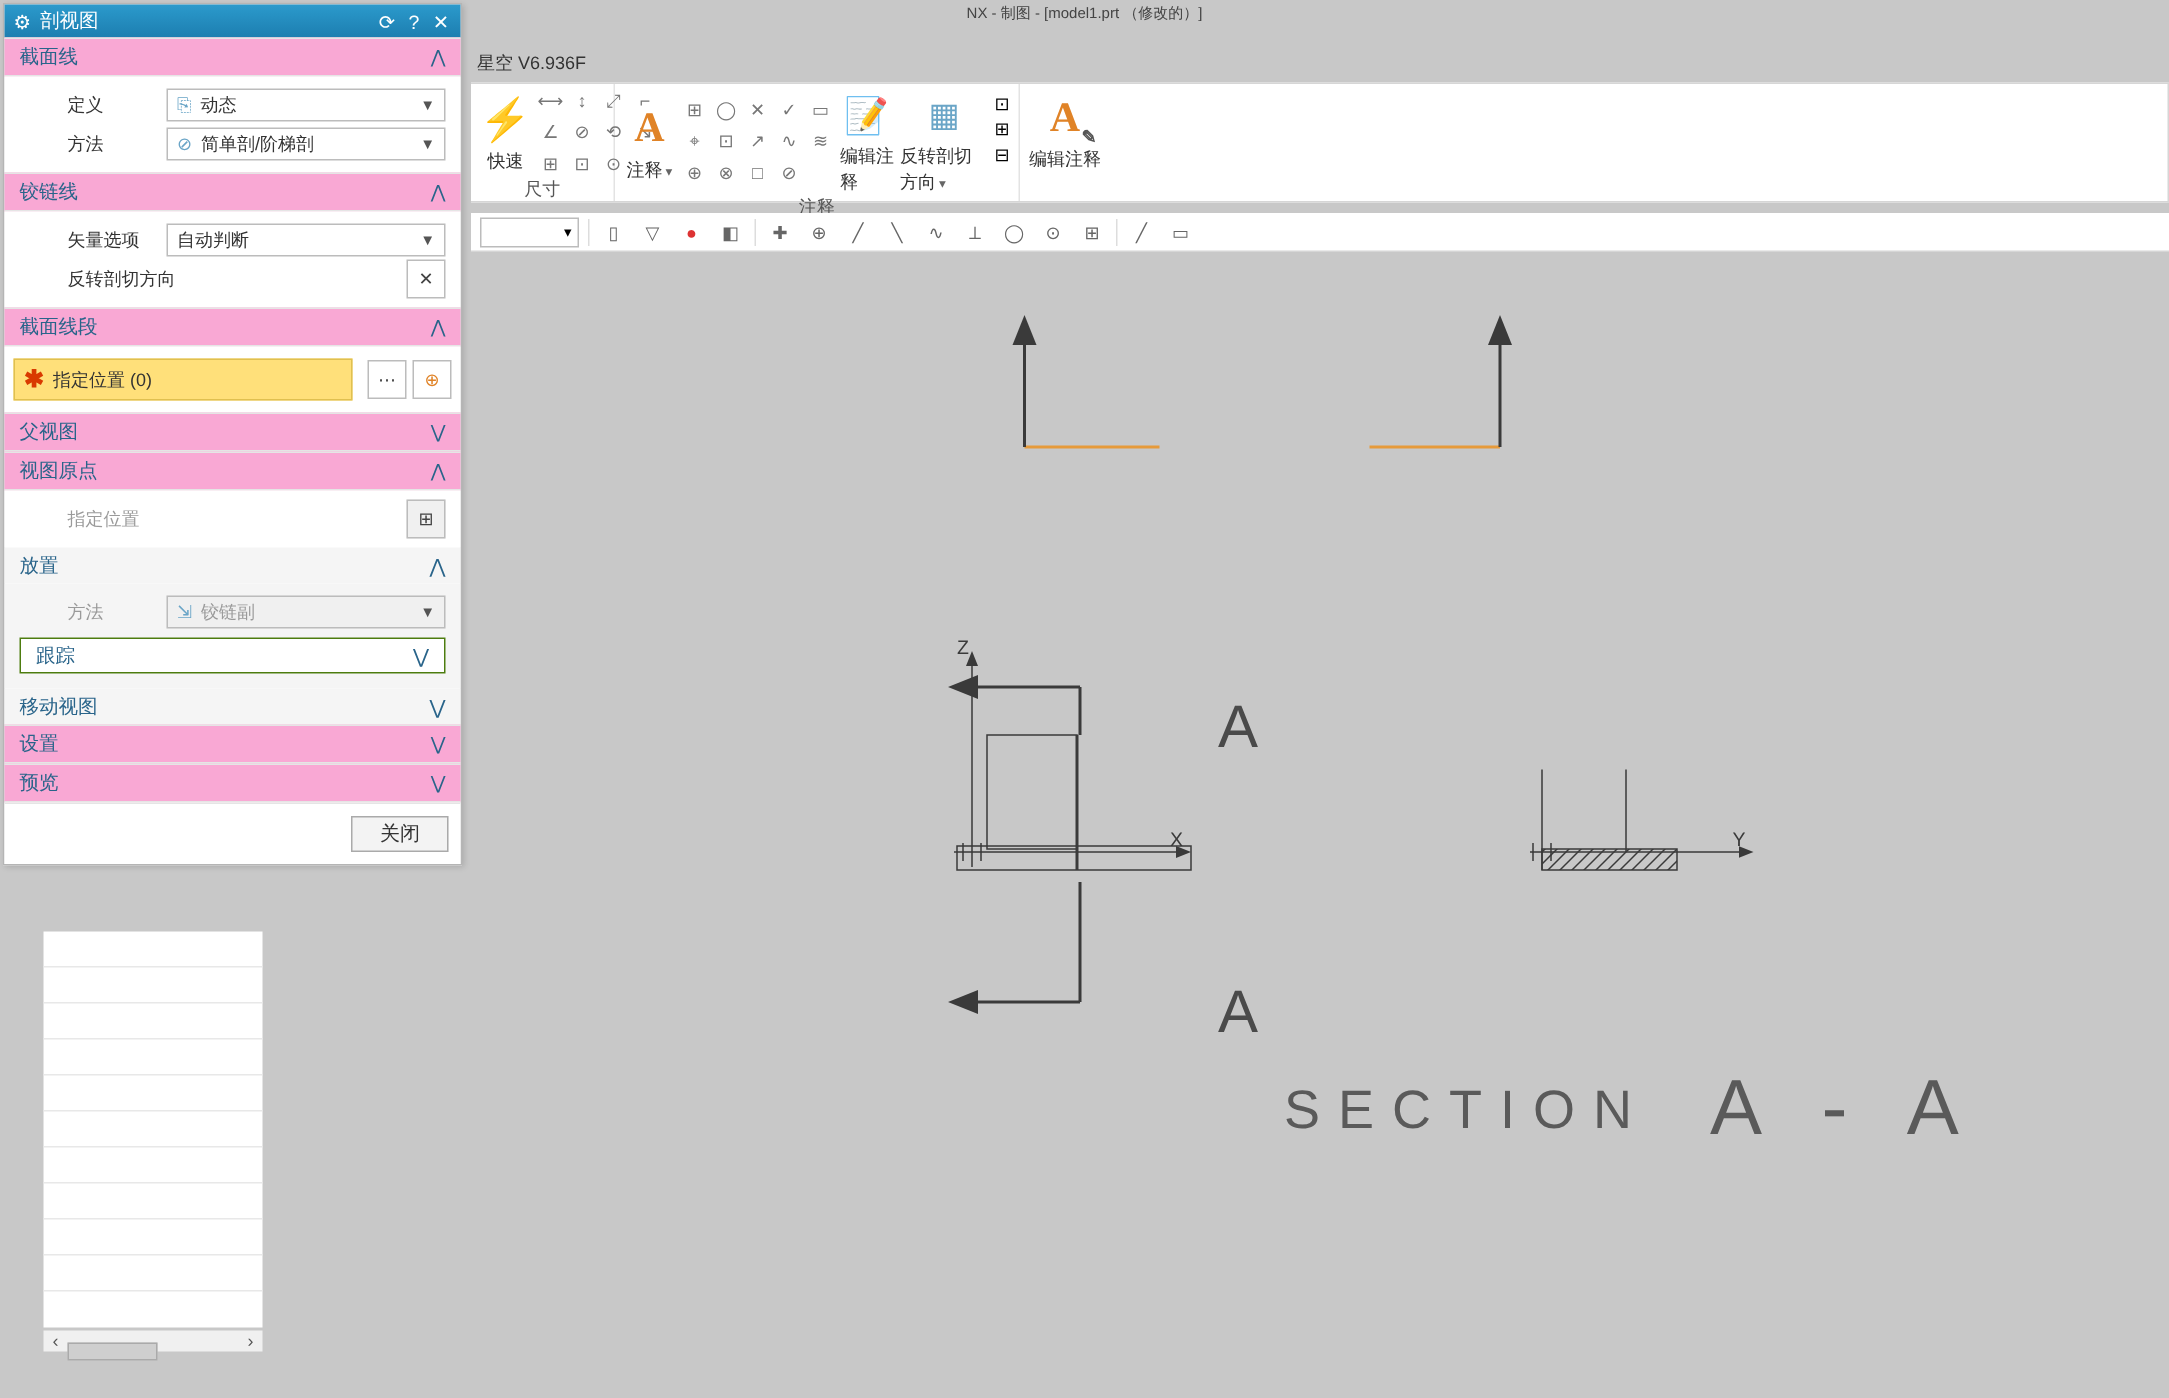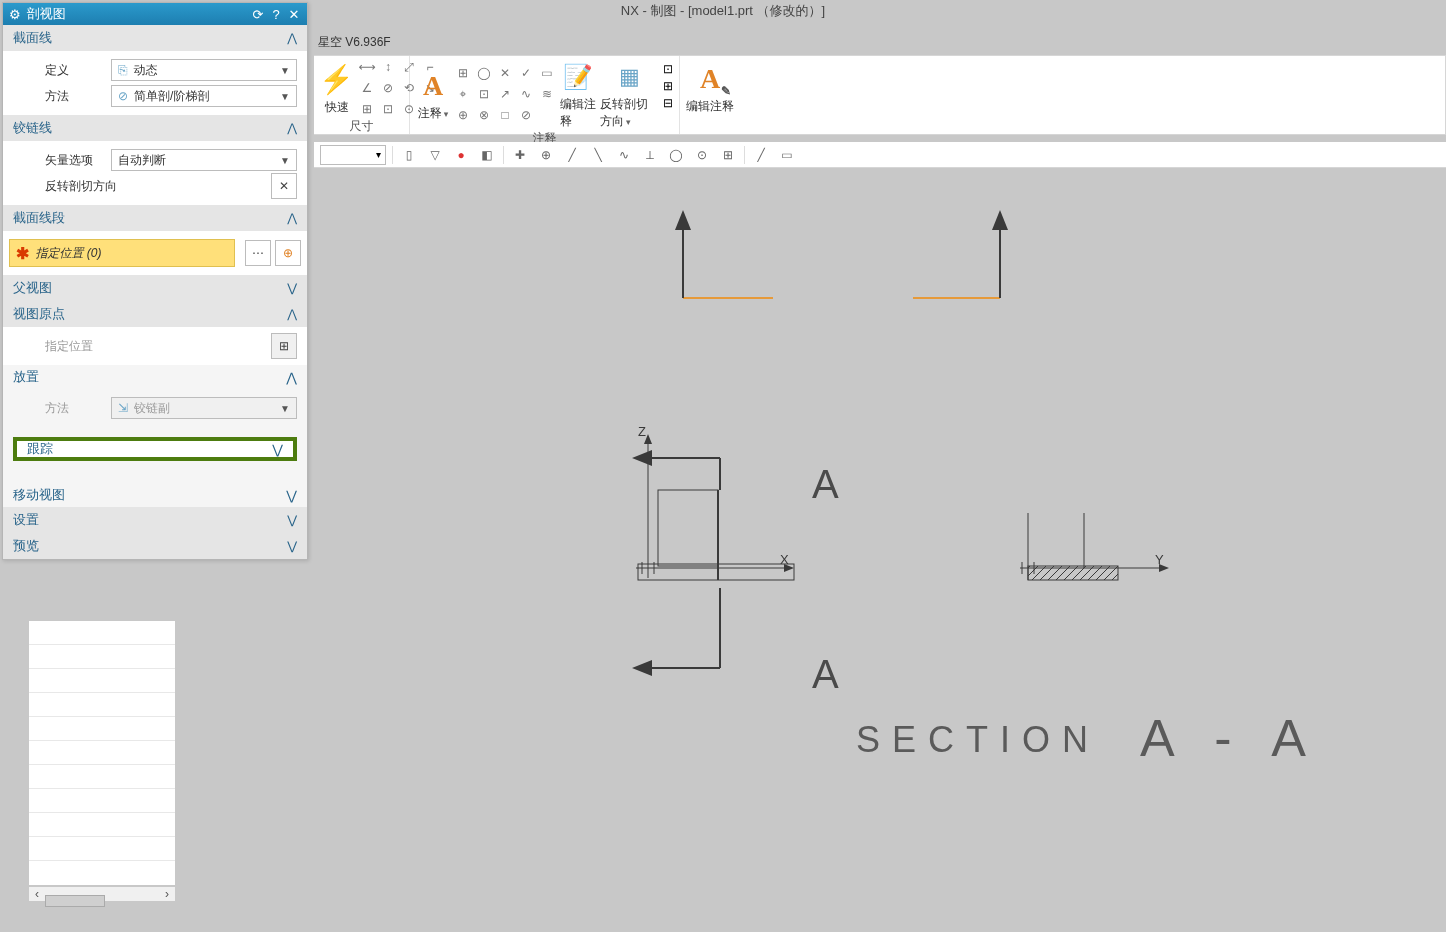--- a/index.html
+++ b/index.html
@@ -1,35 +1,35 @@
 <!DOCTYPE html>
 <html><head>
 <meta charset="utf-8">
 <style>
 * { margin: 0; padding: 0; box-sizing: border-box; font-family: "Microsoft YaHei", "Segoe UI", sans-serif; }
 body { width: 1446px; height: 932px; background: #c8c8c8; overflow: hidden; position: relative; font-size: 12px; }
 
 
-.app-title { position: absolute; top: 2px; left: 0; right: 0; text-align: center; color: #444; font-size: 13px; }
+.app-title { position: absolute; top: 2px; left: 0; right: 0; text-align: center; color: #444; font-size: 10px; }
 
 
 .dialog {
   position: absolute; left: 2px; top: 2px; width: 306px; background: #fff;
   border: 1px solid #b5b5b5; box-shadow: 1px 1px 4px rgba(0,0,0,.15);
 }
 .dlg-title {
   background: linear-gradient(#2b9acc, #1d7eb0); color: #fff; height: 22px;
   display: flex; align-items: center; padding: 0 4px 0 6px; font-size: 13px;
 }
 .dlg-title .gear { margin-right: 6px; }
 .dlg-title .spacer { flex: 1; }
 .dlg-title .tb { width: 18px; text-align: center; cursor: pointer; font-size: 13px; }
 
 .sec-hdr {
-  background: #e5e5e5; color: #29648a; height: 26px; display: flex; align-items: center;
+  background: #f9a8d4; color: #29648a; height: 26px; display: flex; align-items: center;
   padding: 0 10px; border-top: 1px solid #e5e5e5; border-bottom: 1px solid #e5e5e5;
   cursor: pointer; font-size: 13px;
 }
 .sec-hdr .chev { margin-left: auto; color: #29648a; font-size: 12px; }
 .sec-body { padding: 6px 10px; background: #fff; }
 .sec-body.sub { background: #f5f5f5; }
 .row { display: flex; align-items: center; height: 26px; gap: 6px; margin-left: 32px; }
 .row .lbl { width: 60px; color: #333; }
 .row .lbl.dis { color: #9a9a9a; }
 .select {
@@ -43,21 +43,21 @@
   width: 26px; height: 26px; border: 1px solid #bcbcbc; background: #fff;
   display: flex; align-items: center; justify-content: center; color: #444;
 }
 .iconbtn.gray { background: #f0f0f0; }
 
 .highlight-row {
   background: #ffe07a; border: 1px solid #e0c050; height: 28px;
   display: flex; align-items: center; padding: 0 6px; margin: 4px 0;
 }
 .highlight-row .star { color: #d93a00; font-weight: bold; margin-right: 6px; font-size: 16px; }
-.highlight-row .txt { flex: 1; color: #333; font-style: italic; }
+.highlight-row .txt { flex: 1; color: #333; }
 .hl-btns { display: flex; gap: 4px; margin-left: 6px; }
 .hl-btns .iconbtn { background: #fff; }
 
 .check { display: flex; align-items: center; gap: 6px; color: #333; height: 24px; }
 .check input { width: 13px; height: 13px; }
 .check.dis { color: #9a9a9a; }
 
 .sub-hdr {
   background: #f5f5f5; color: #29648a; height: 24px; display: flex; align-items: center;
   padding: 0 10px; cursor: pointer; font-size: 13px;
@@ -362,40 +362,43 @@
   </div>
   <div class="sec-body sub">
     <div class="row">
       <span class="lbl dis">方法</span>
       <div class="select dis">
         <span class="ico">⇲</span>
         <span>铰链副</span>
           <span class="arr">▼</span>
       </div>
     </div>
-    <div class="sub-hdr" style="background:#fff;border:4px solid #4d7c0f;margin:16px 0">
+    <div class="sub-hdr" style="background:#fff;border:1px solid #4d7c0f;margin:4px 0">
       <span>跟踪</span>
         <span class="chev">⋁</span>
     </div>
   </div>
 
   <div class="sub-hdr">
     <span>移动视图</span>
       <span class="chev">⋁</span>
   </div>
 
   <div class="sec-hdr">
     <span>设置</span>
       <span class="chev">⋁</span>
   </div>
   <div class="sec-hdr">
     <span>预览</span>
       <span class="chev">⋁</span>
   </div>
 
+  <div class="dlg-footer">
+    <button class="btn-close">关闭</button>
+  </div>
 </div>
 
 <div class="frag">
   <div class="frow"></div>
     <div class="frow"></div>
     <div class="frow"></div>
     <div class="frow"></div>
   <div class="frow"></div>
     <div class="frow"></div>
     <div class="frow"></div>

